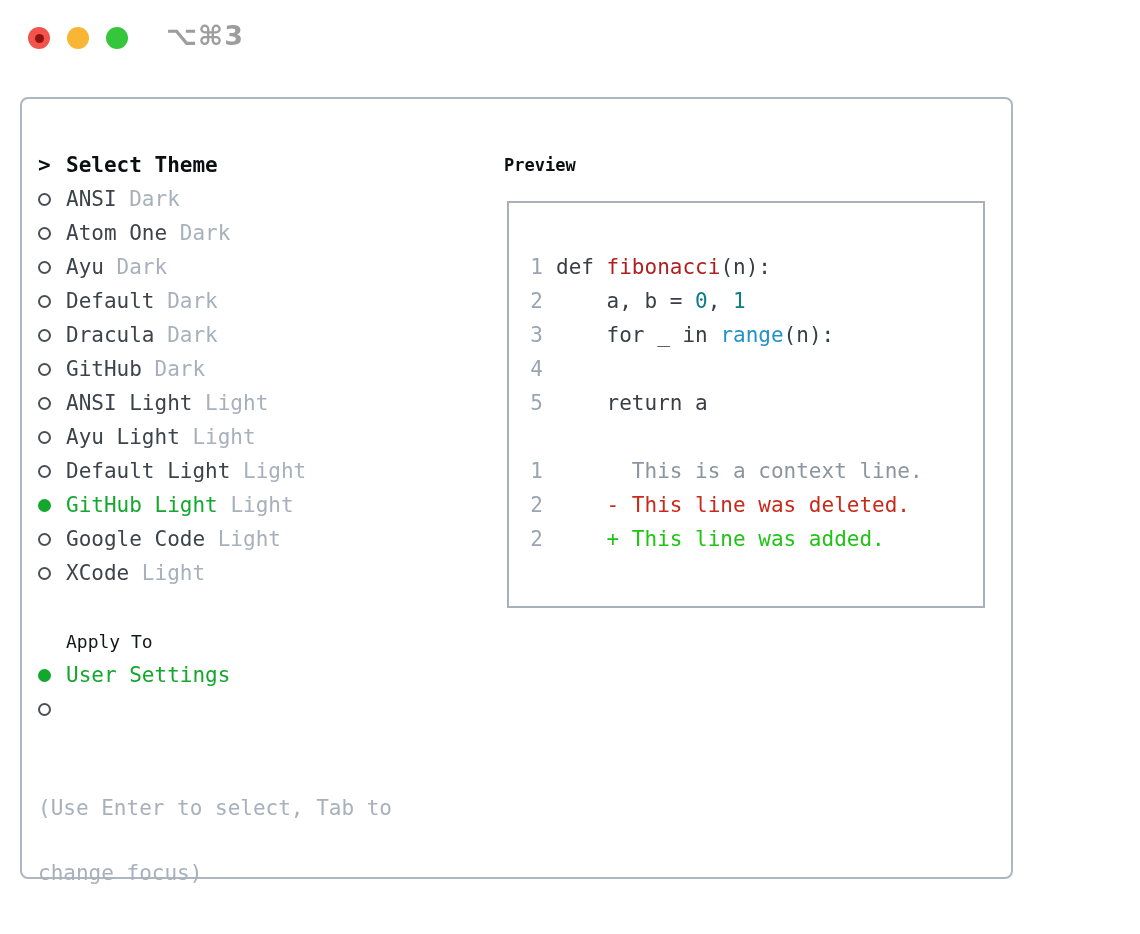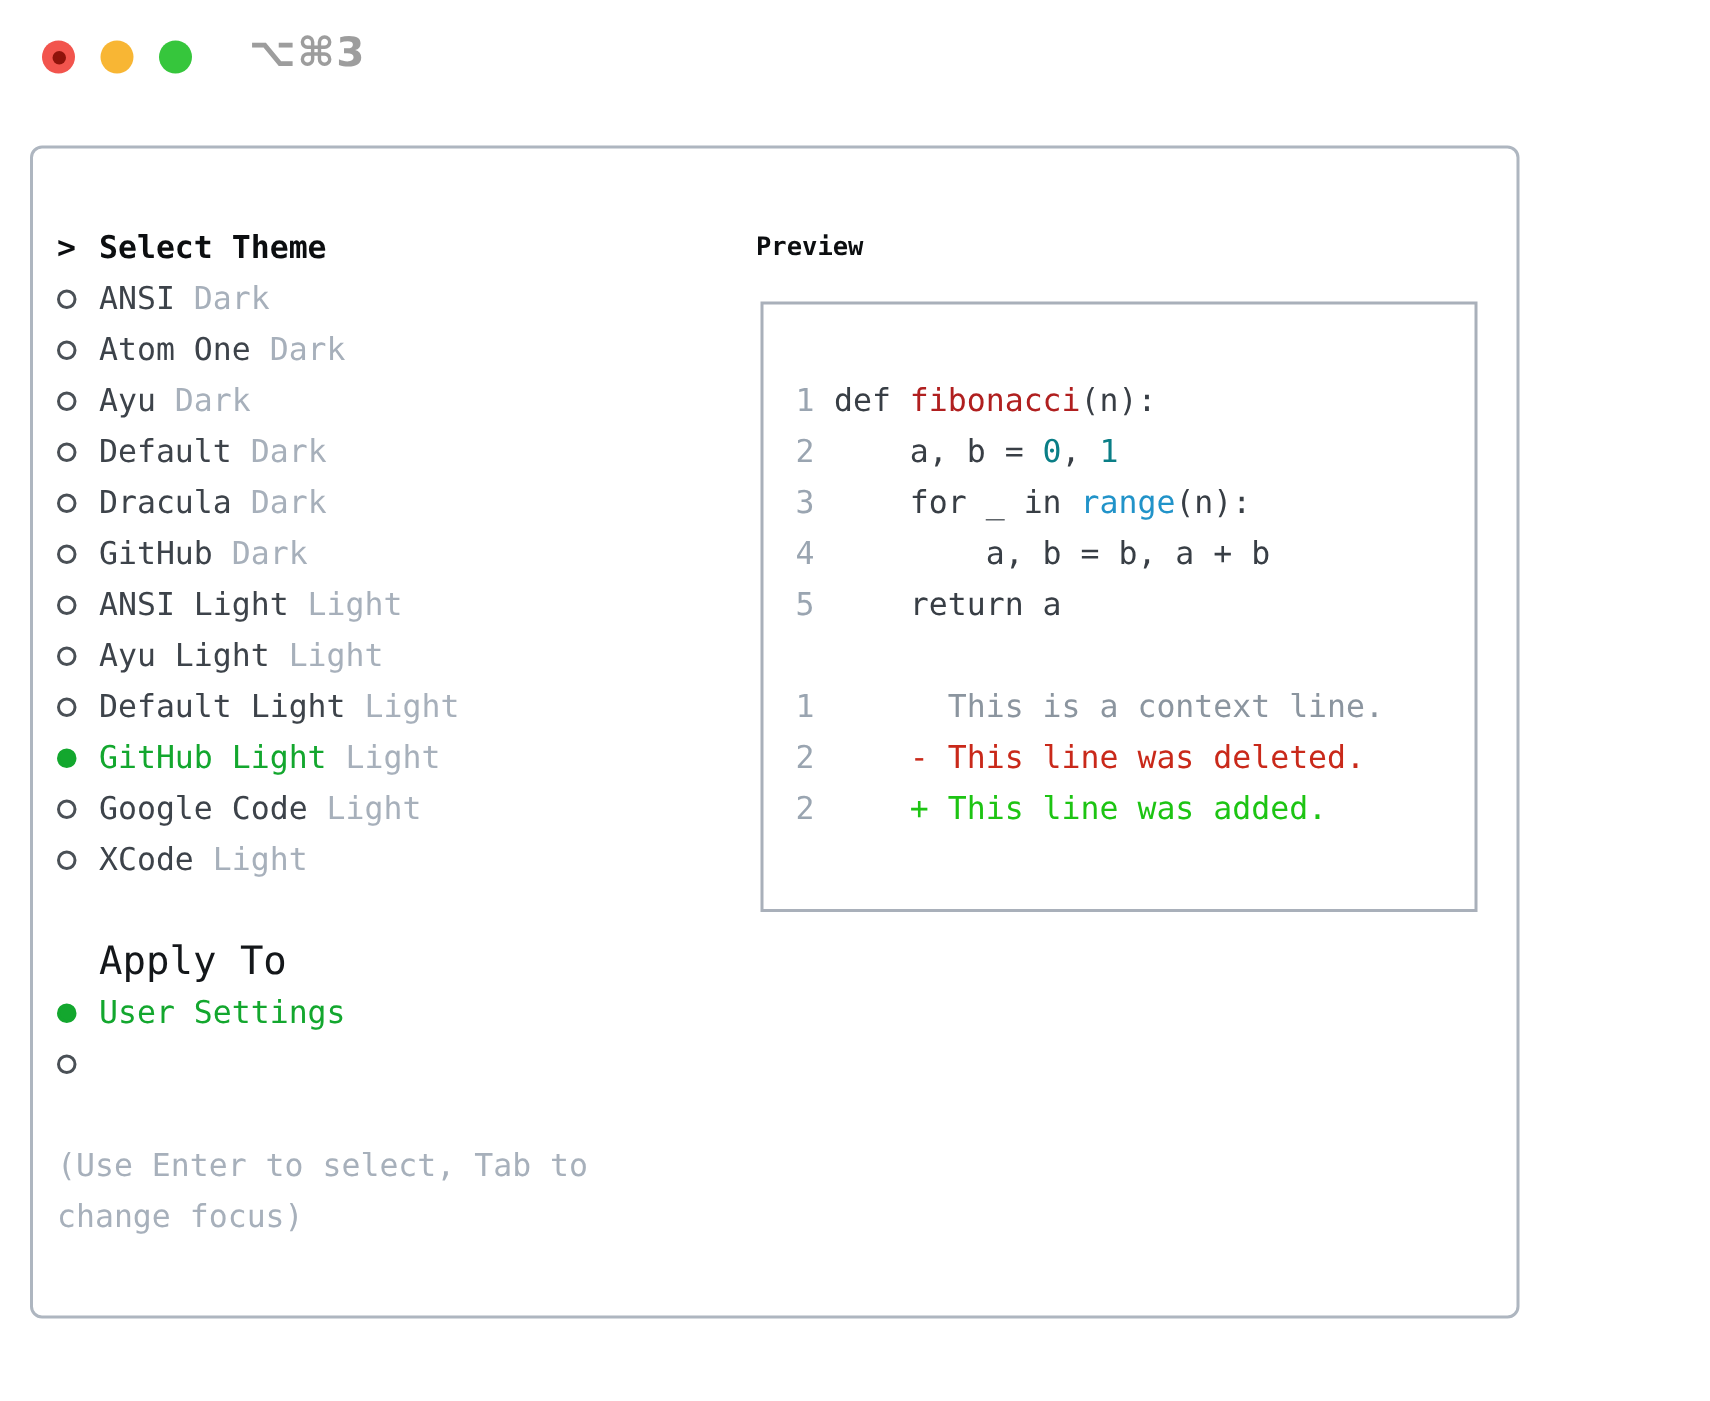--- a/index.html
+++ b/index.html
@@ -35,22 +35,22 @@
   .row{display:flex;align-items:center;height:34px;font-size:21px;color:#3d434a;}
   .row .marker-box{width:28px;flex:0 0 28px;display:flex;align-items:center;}
   .circle{width:13px;height:13px;border:2px solid #4a5056;border-radius:50%;box-sizing:border-box;background:transparent;}
   .row.selected .circle{background:var(--accent-green,#13a72e);border-color:var(--accent-green,#13a72e);}
   .row.selected .nm{color:var(--accent-green,#13a72e);}
   .nm{white-space:pre;}
   .tag{color:var(--muted-gray,#a7b0bb);white-space:pre;}
   .title-row{font-weight:bold;color:#0c0e10;}
   .title-row .gt{width:28px;flex:0 0 28px;font-weight:bold;}
   .spacer{height:34px;}
-  .apply-title{display:flex;align-items:center;height:34px;font-size:26px;color:#14171a;padding-left:28px;}
-  .hint-row{display:flex;align-items:center;height:34px;font-size:21px;color:var(--muted-gray,#a7b0bb);white-space:pre;}
+  .apply-title{display:flex;align-items:center;height:34px;font-size:18px;color:#14171a;padding-left:28px;}
+  .hint-row{display:flex;align-items:center;height:34px;font-size:21px;color:var(--muted-gray,#a7b0bb);white-space:pre;margin-top:31px;}
   
   .preview-title{
     position:absolute;left:482px;top:49px;height:34px;
     display:flex;align-items:center;
     font-size:17px;font-weight:bold;color:#0c0e10;
   }
   .preview-box{
     position:absolute;left:485px;top:102px;
     width:478px;height:407px;
     border:2px solid #a9b0ba;
@@ -191,21 +191,21 @@
       <div class="spacer"></div>
       <div class="hint-row">(Use Enter to select, Tab to</div>
       <div class="hint-row">change focus)</div>
     </div>
 
     <div class="preview-title">Preview</div>
     <div class="preview-box" id="code-block">
         <div class="code-line"><span class="ln">1</span><span class="tok-code">def </span><span class="tok-func">fibonacci</span><span class="tok-code">(n):</span></div>
         <div class="code-line"><span class="ln">2</span><span class="tok-code">    a, b = </span><span class="tok-num">0</span><span class="tok-code">, </span><span class="tok-num">1</span></div>
         <div class="code-line"><span class="ln">3</span><span class="tok-code">    for _ in </span><span class="tok-builtin">range</span><span class="tok-code">(n):</span></div>
-        <div class="code-line"><span class="ln">4</span><span class="tok-code">        a, b = b, a + b</span></div>
+        <div class="code-line"><span class="ln">4</span></div>
         <div class="code-line"><span class="ln">5</span><span class="tok-code">    return a</span></div>
         <div class="code-line"><span class="ln"></span></div>
         <div class="code-line"><span class="ln">1</span><span class="tok-context">      This is a context line.</span></div>
         <div class="code-line"><span class="ln">2</span><span class="tok-deleted">    - This line was deleted.</span></div>
         <div class="code-line"><span class="ln">2</span><span class="tok-added">    + This line was added.</span></div>
       </div>
 
   </div>
 </div>
 

